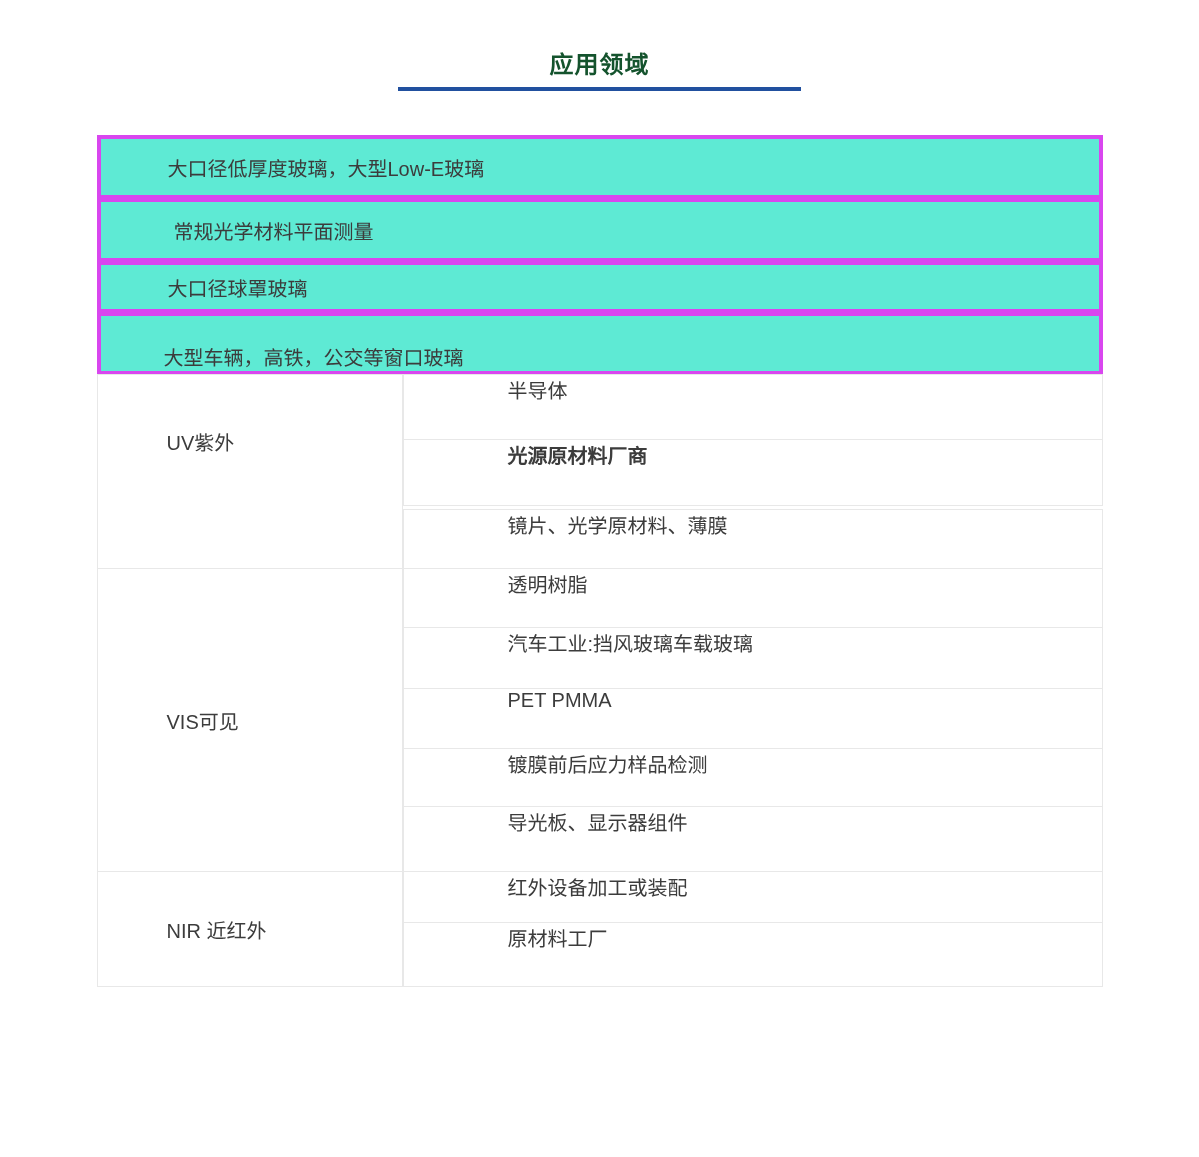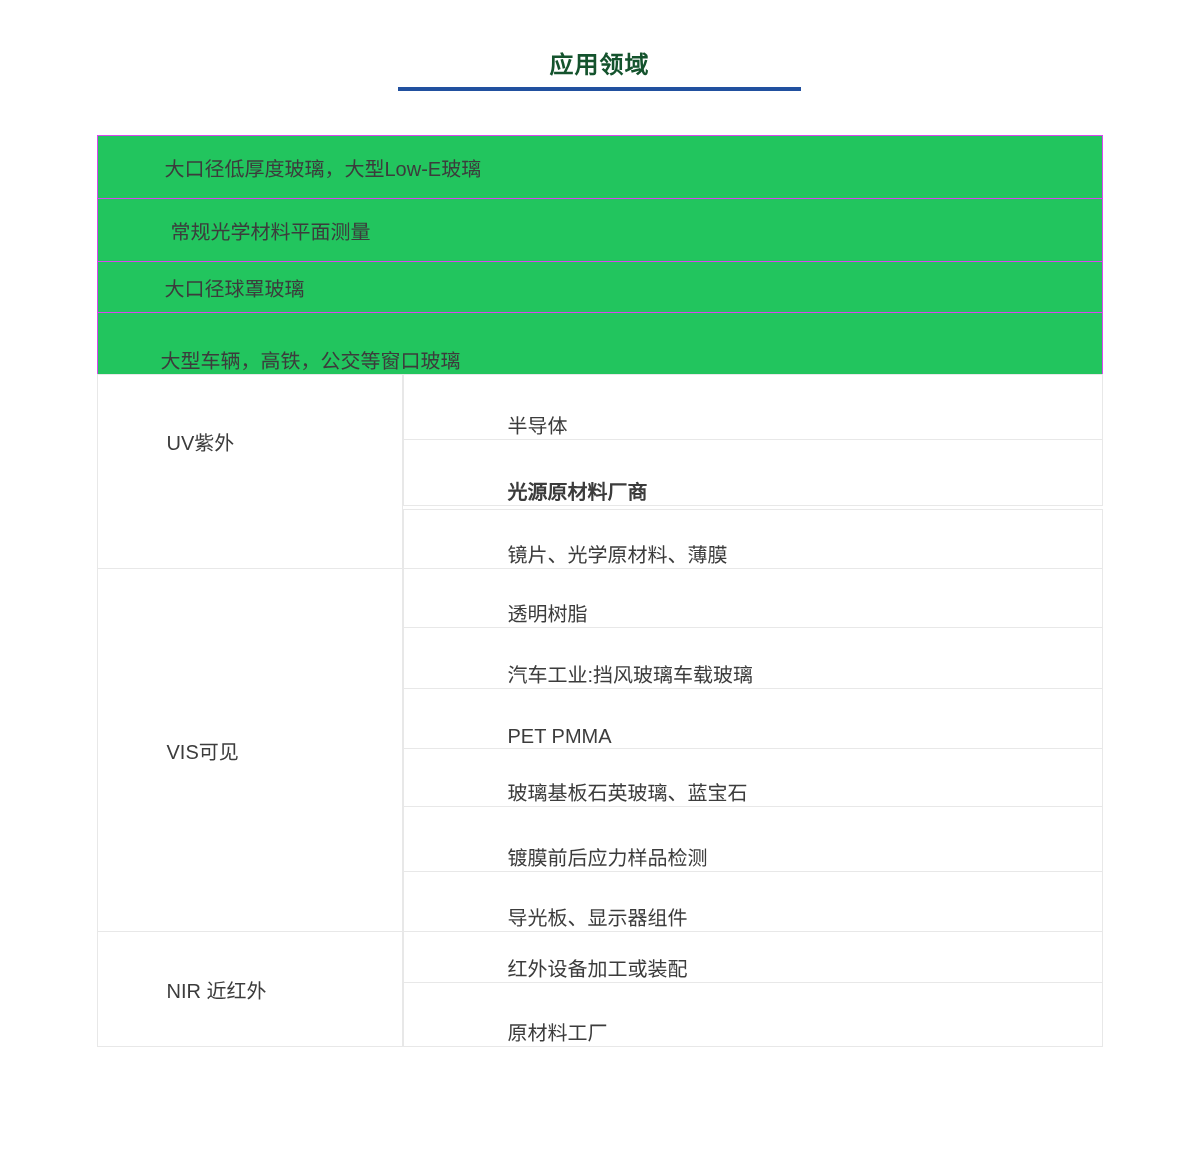--- a/index.html
+++ b/index.html
@@ -28,26 +28,26 @@
     margin: 7px auto 0;
   }
   .app-table {
     width: 1006px;
     margin: 44px auto 0;
     font-size: 20px;
     color: #3c3c3c;
   }
   .full-row {
     height: 64px;
-    border: 1px solid #d946ef;
+    border: 4px solid #d946ef;
     margin-top: -1px;
     display: flex;
     align-items: center;
     padding-left: 67px;
-    background: #22c55e;
+    background: #5eead4;
   }
   .full-row:first-child { margin-top: 0; }
   .full-row.r2 { padding-left: 73px; }
   .full-row.r3 { height: 52px; }
   .full-row.r4 { height: 63px; padding-left: 63px; align-items: flex-end; }
   .section {
     display: flex;
     align-items: stretch;
     margin-top: -1px;
   }
@@ -63,21 +63,21 @@
   .section-uv .label-cell {
     align-items: flex-start;
     padding-top: 52px;
   }
   .items-col { flex: 1; }
   .item-row {
     height: 63px;
     border: 1px solid #e8e8e8;
     margin-top: -1px;
     display: flex;
-    align-items: flex-end;
+    align-items: flex-start;
     padding-left: 104px;
     background: #fff;
   }
   .item-row:first-child { margin-top: 0; }
   .section-uv .item-row:nth-child(1) { height: 66px; }
   .section-uv .item-row:nth-child(2) { height: 67px; font-weight: bold; }
   .section-uv .item-row:nth-child(3) { height: 60px; margin-top: 3px; }
   .section-vis .item-row:nth-child(1) { height: 60px; }
   .section-vis .item-row:nth-child(2) { height: 62px; }
   .section-vis .item-row:nth-child(3) { height: 61px; }
@@ -138,23 +138,20 @@
         <div class="item-row">
           <span>透明树脂</span>
         </div>
         <div class="item-row">
           <span>汽车工业:挡风玻璃车载玻璃</span>
         </div>
         <div class="item-row">
           <span>PET PMMA</span>
         </div>
         <div class="item-row">
-          <span>玻璃基板石英玻璃、蓝宝石</span>
-        </div>
-        <div class="item-row">
           <span>镀膜前后应力样品检测</span>
         </div>
         <div class="item-row">
           <span>导光板、显示器组件</span>
         </div>
       </div>
     </div>
 
     <div class="section section-nir">
       <div class="label-cell">

